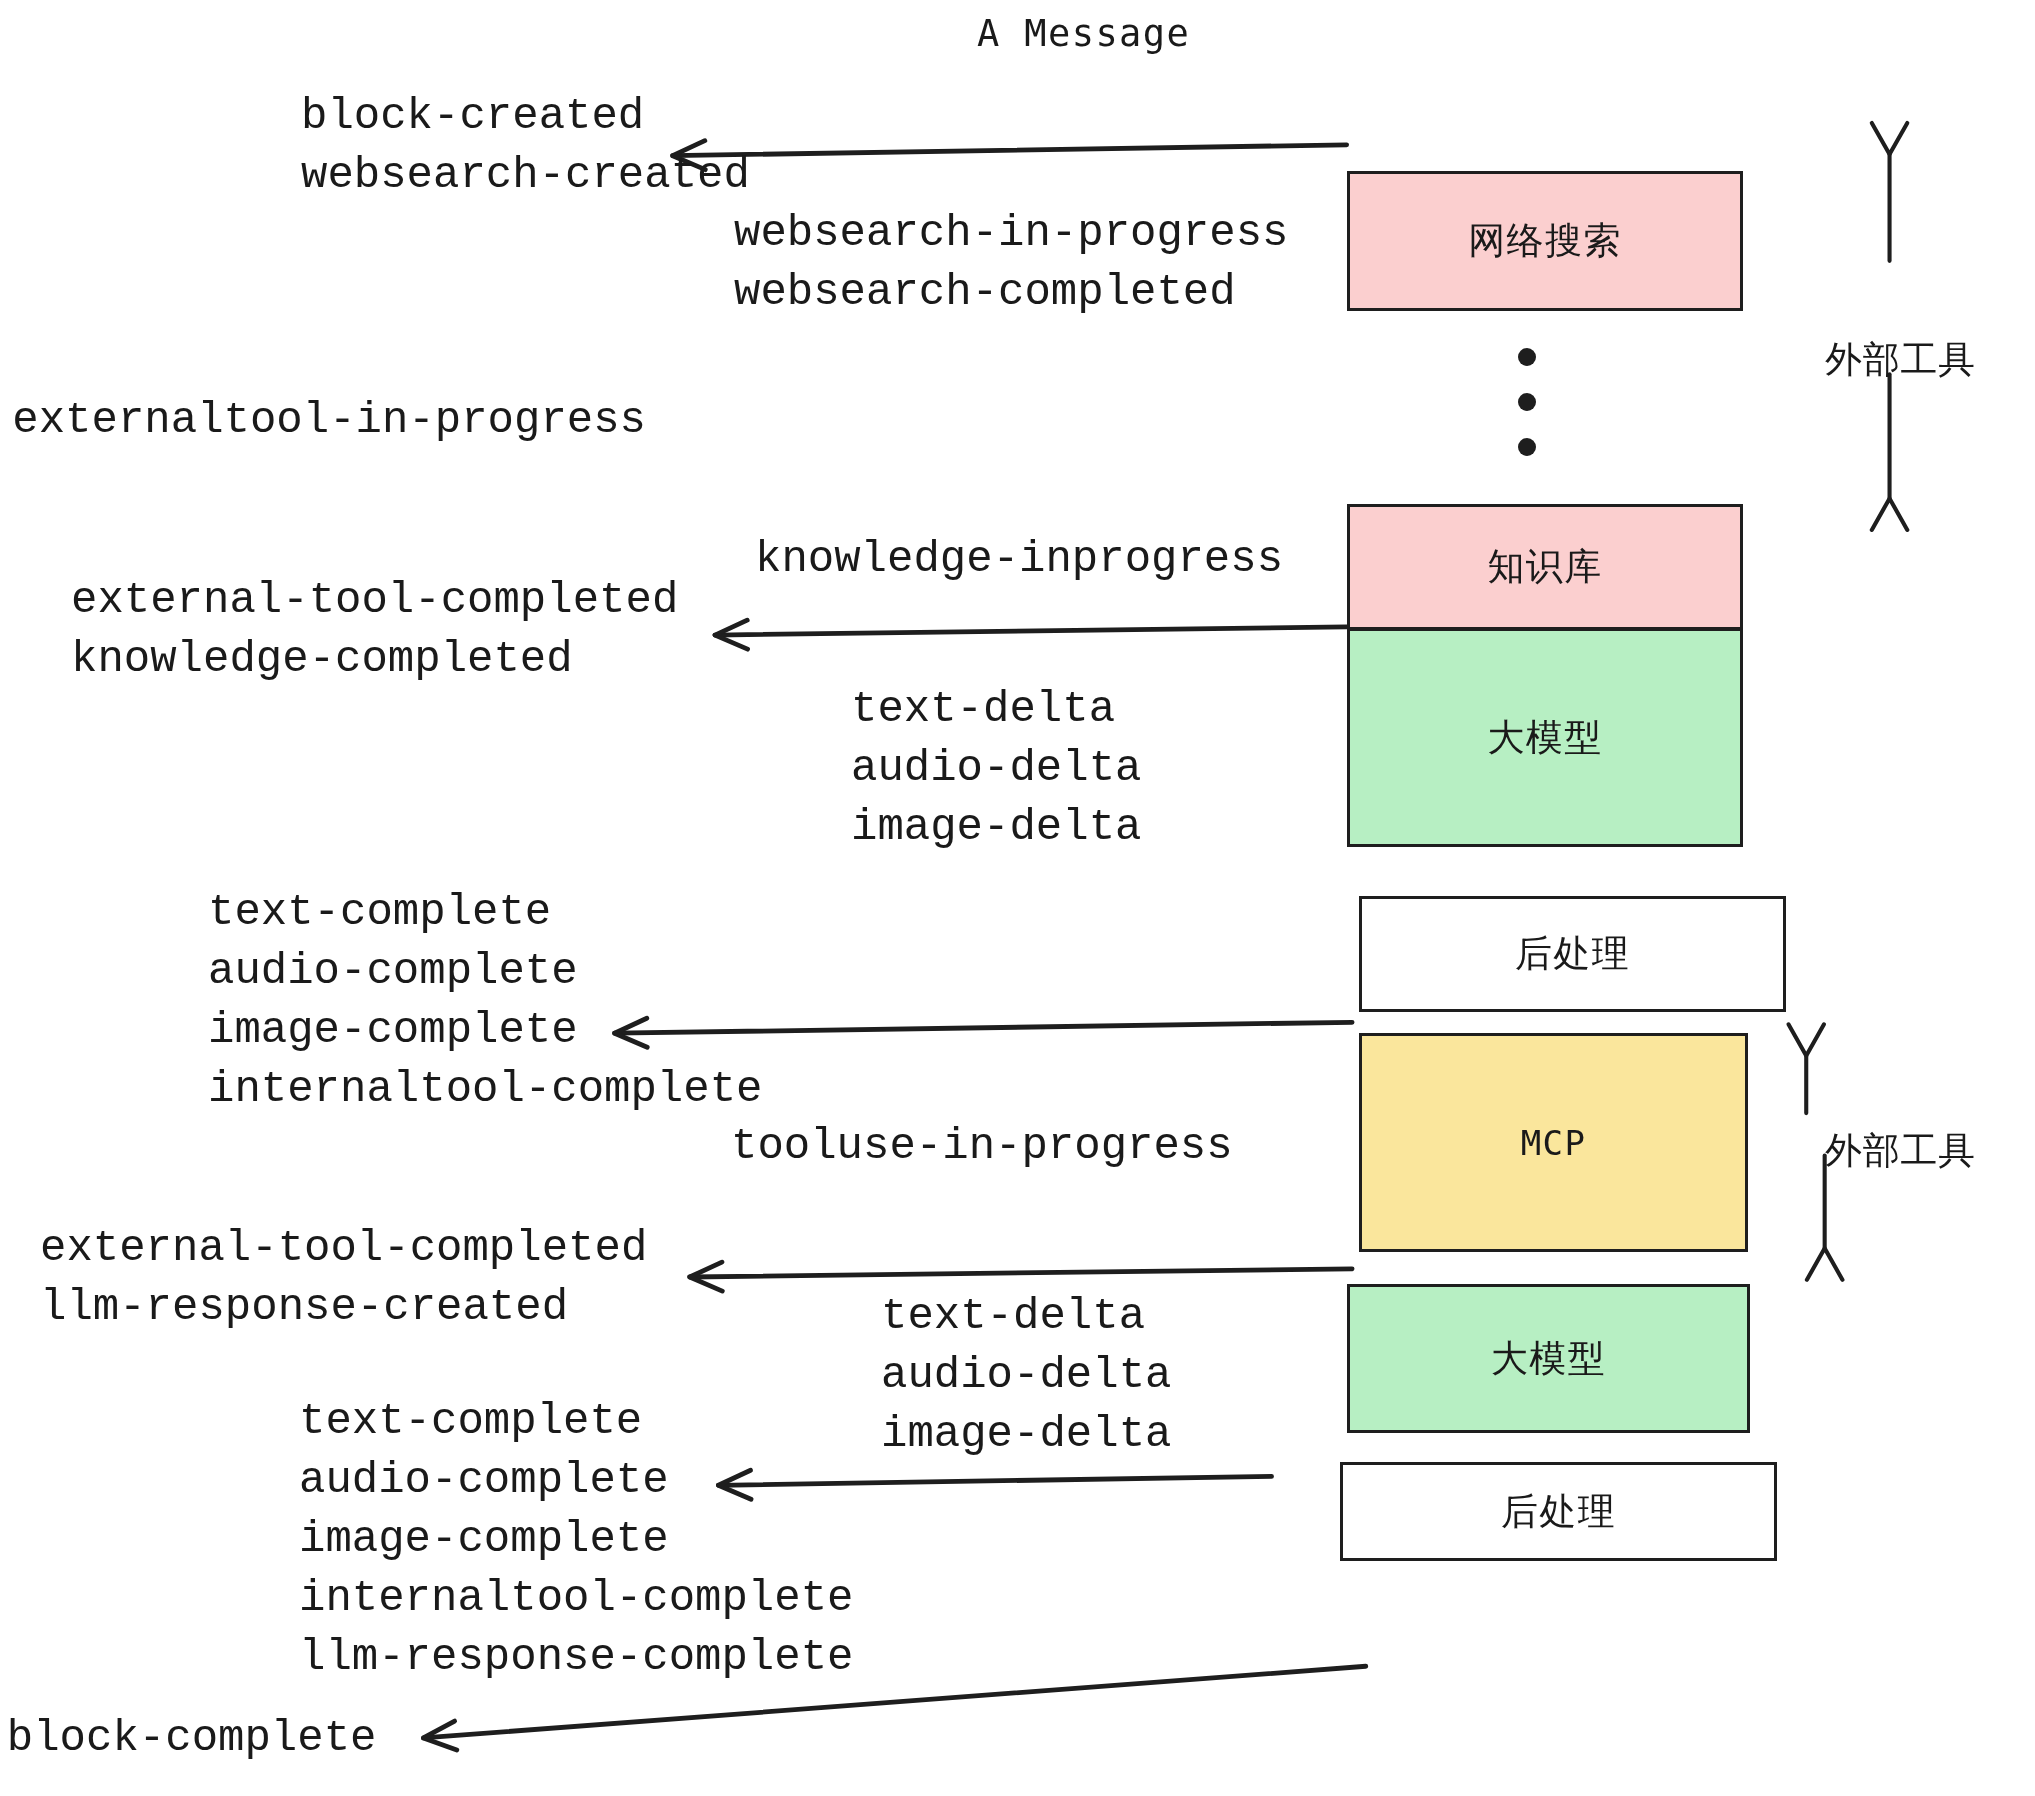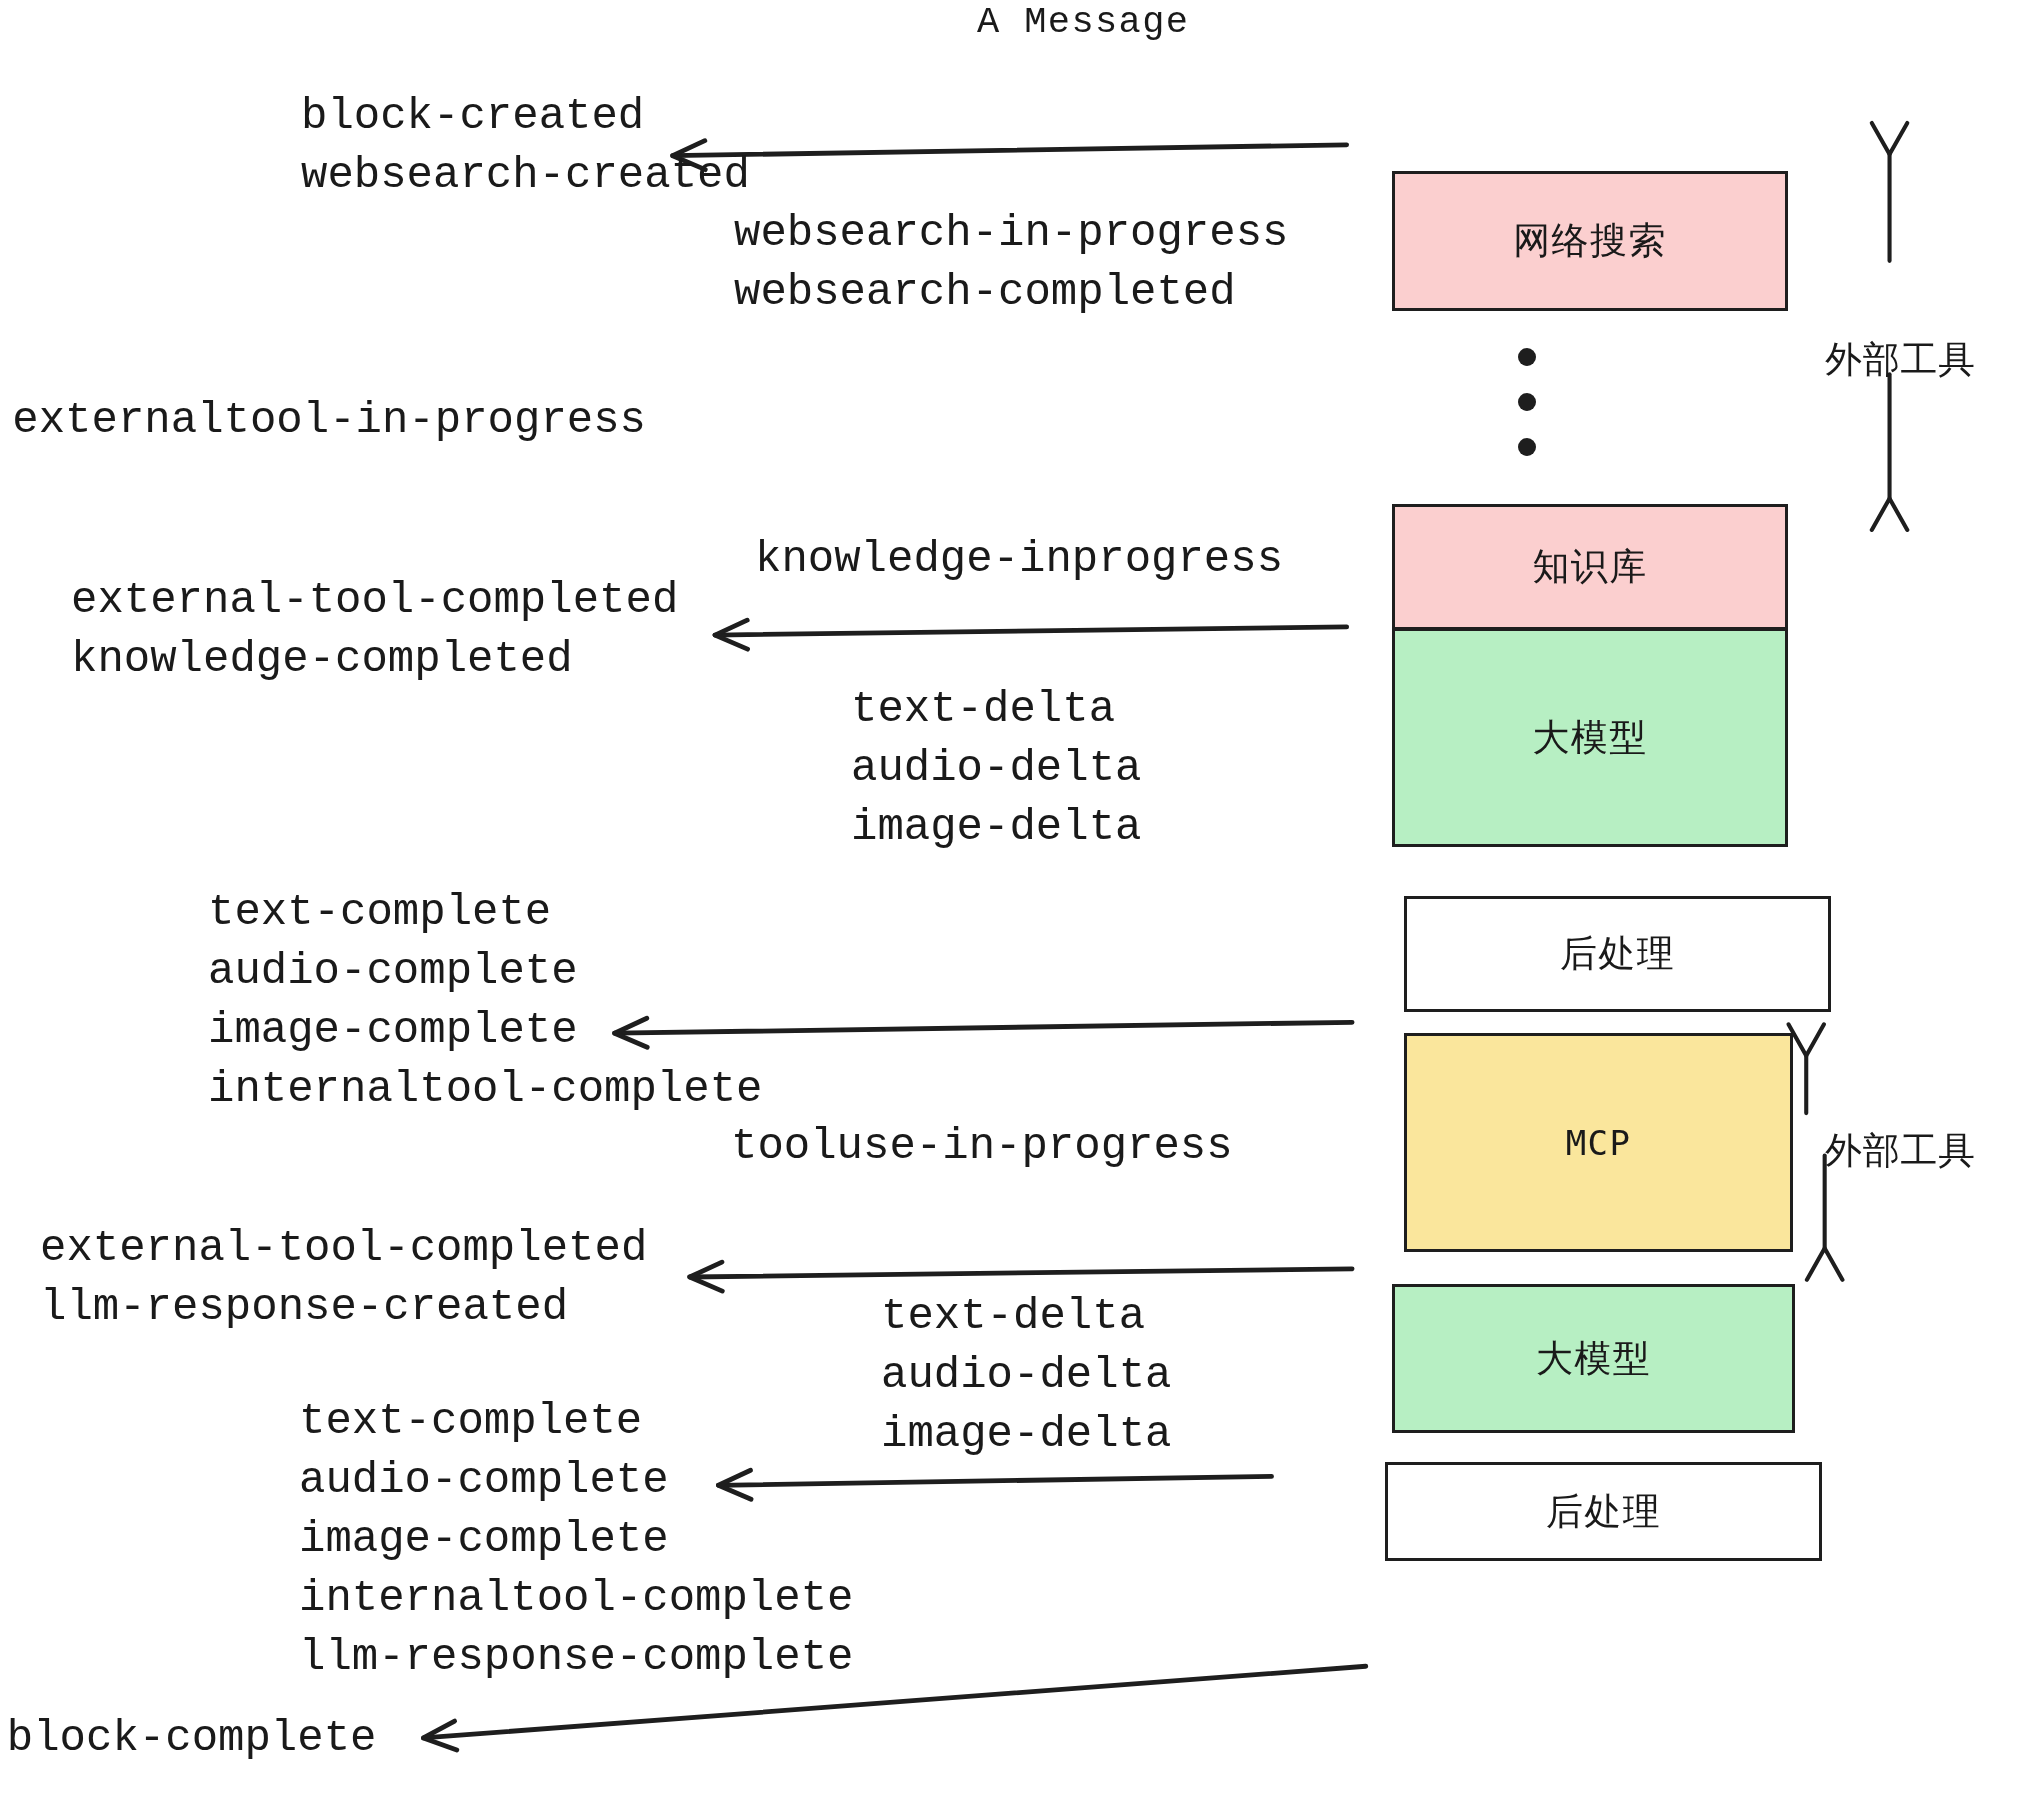--- a/index.html
+++ b/index.html
@@ -44,21 +44,20 @@
     position: absolute;
     box-sizing: border-box;
     border: 3.4px solid #1e1e1e;
     display: flex;
     align-items: center;
     justify-content: center;
     font-family: "DejaVu Sans", "Liberation Sans", sans-serif;
     font-size: 37px;
     color: #1a1a1a;
     letter-spacing: 1.4px;
-    margin-left: 45px;
   }
   .node.mono {
     font-family: "DejaVu Sans Mono", "Liberation Mono", monospace;
     font-size: 34px;
   }
   .side-label {
     position: absolute;
     font-family: "DejaVu Sans", "Liberation Sans", sans-serif;
     font-size: 37px;
     color: #1a1a1a;
@@ -100,21 +99,21 @@
         <path d="M 2741 180 L 2767 226 L 2793 180" stroke-width="6"></path>
         <path d="M 2767 548 L 2767 730" stroke-width="6"></path>
         <path d="M 2741 776 L 2767 730 L 2793 776" stroke-width="6"></path>
         <path d="M 2645 1630 L 2645 1546" stroke-width="6"></path>
         <path d="M 2619 1500 L 2645 1546 L 2671 1500" stroke-width="6"></path>
         <path d="M 2672 1692 L 2672 1828" stroke-width="6"></path>
         <path d="M 2646 1874 L 2672 1828 L 2698 1874" stroke-width="6"></path>
       </g>
   </svg>
 
-  <div class="title" style="left:977px; top:1px;font-family:Liberation Mono, monospace;">A Message</div>
+  <div class="title" style="left:977px; top:12px;">A Message</div>
 
   <div id="nodes-host">
       <div class="node" style="left: 1347px; top: 171px; width: 396px; height: 140px; background: rgb(251, 207, 207);">
         <span>网络搜索</span>
       </div>
       <div class="node" style="left: 1347px; top: 504px; width: 396px; height: 126px; background: rgb(251, 207, 207);">
         <span>知识库</span>
       </div>
       <div class="node" style="left: 1347px; top: 628px; width: 396px; height: 219px; background: rgb(183, 239, 195);">
         <span>大模型</span>

